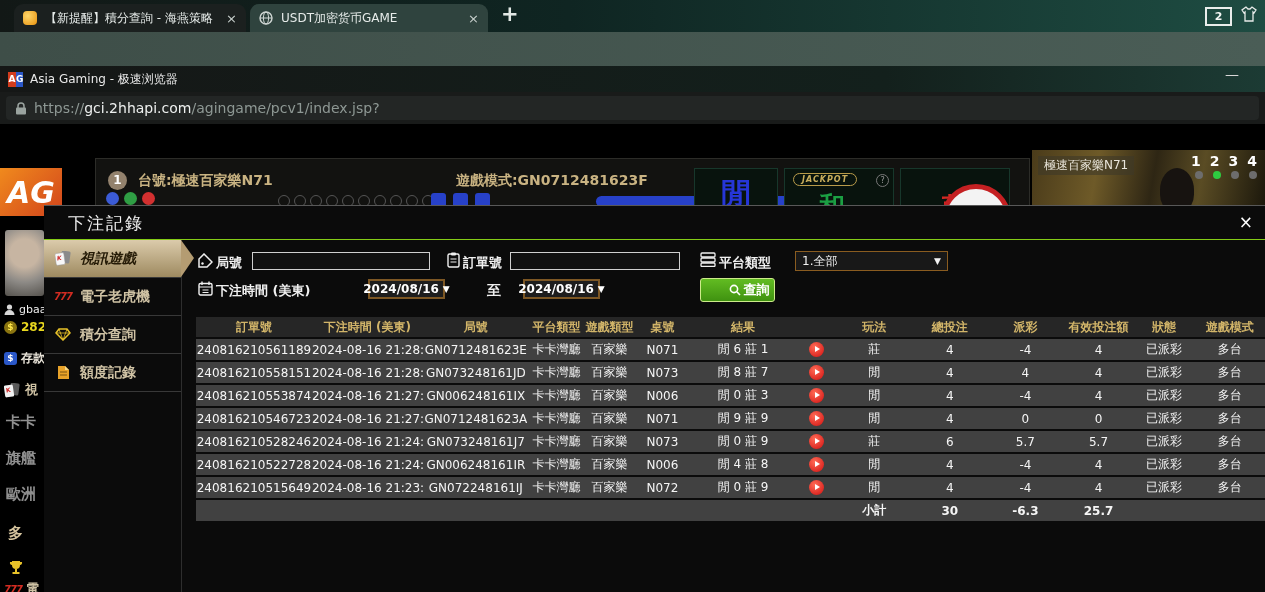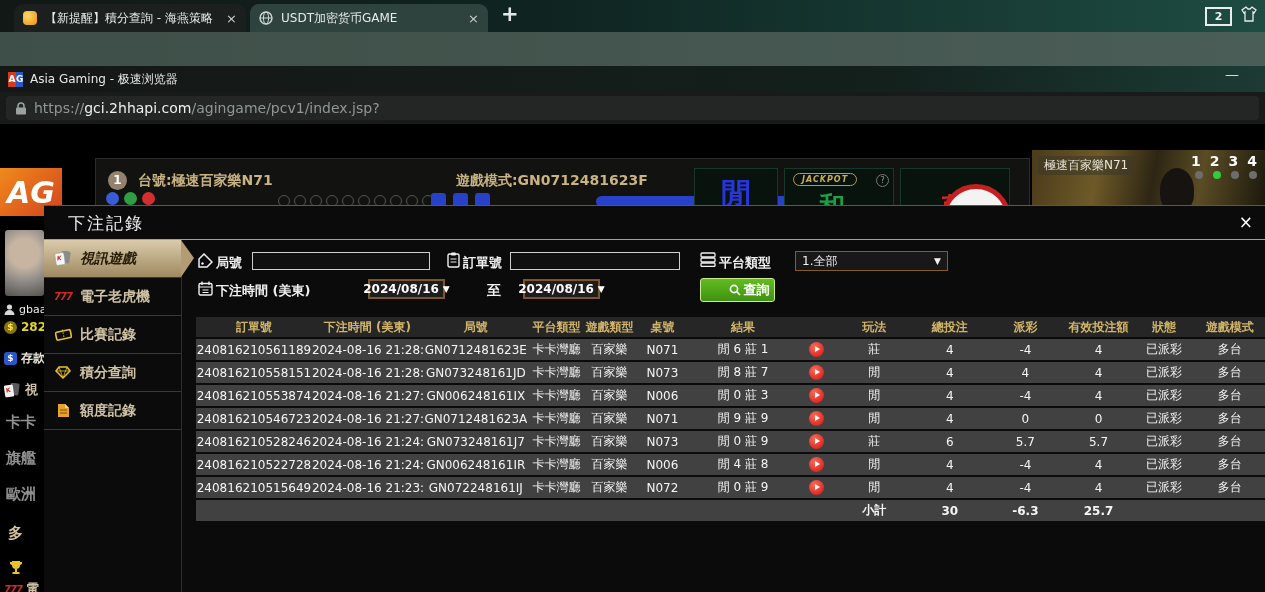--- a/index.html
+++ b/index.html
@@ -356,29 +356,20 @@
         <span>視訊遊戲</span>
       </div>
       <div class="side-item">
         <span class="sicon">
             <span style="color:#d22c22;font-size:10px;font-weight:bold;font-style:italic;letter-spacing:-1px">777</span>
           </span>
         <span>電子老虎機</span>
       </div>
       <div class="side-item">
         <span class="sicon">
-            <svg width="17" height="13" viewBox="0 0 17 13">
-              <rect x="1" y="3" width="15" height="8" rx="1.5" fill="none" stroke="#e8c229" stroke-width="1.6" transform="rotate(-12 8 7)"></rect>
-              <line x1="8.5" y1="1.5" x2="8.5" y2="11" stroke="#e8c229" stroke-dasharray="1.5 1.5" transform="rotate(-12 8 7)"></line>
-            </svg>
-          </span>
-        <span>比賽記錄</span>
-      </div>
-      <div class="side-item">
-        <span class="sicon">
             <svg width="16" height="13" viewBox="0 0 16 13">
               <path d="M4 1 h8 l3 4 -7 7 -7 -7 Z" fill="none" stroke="#e8c229" stroke-width="1.5"></path>
               <path d="M1 5 h14 M4 1 l4 11 4 -11" stroke="#e8c229" stroke-width=".8" fill="none"></path>
             </svg>
           </span>
         <span>積分查詢</span>
       </div>
       <div class="side-item">
         <span class="sicon">
             <svg width="13" height="15" viewBox="0 0 13 15">

